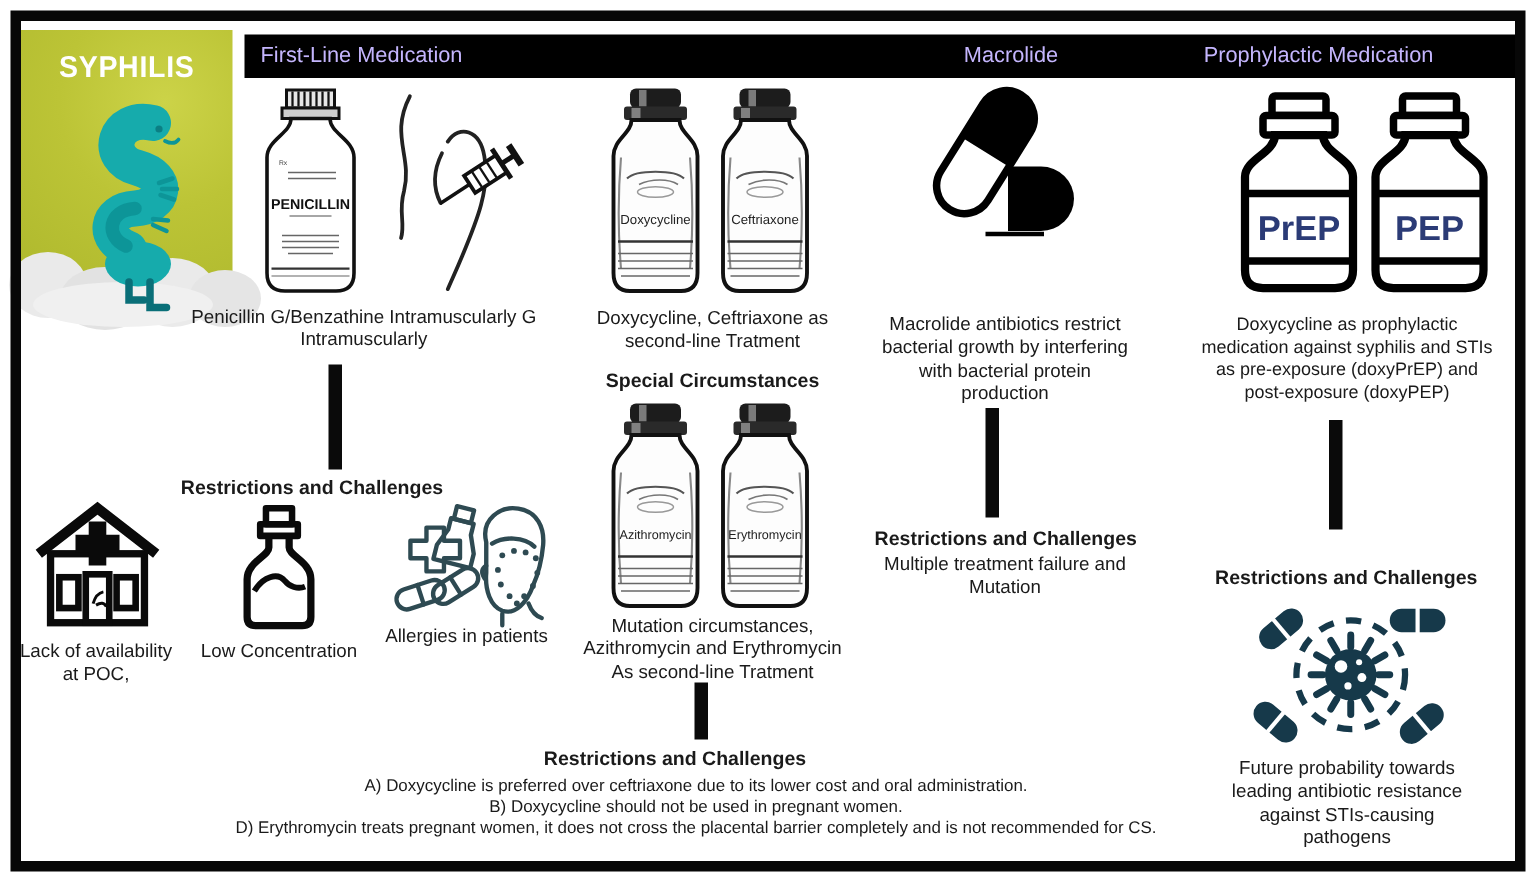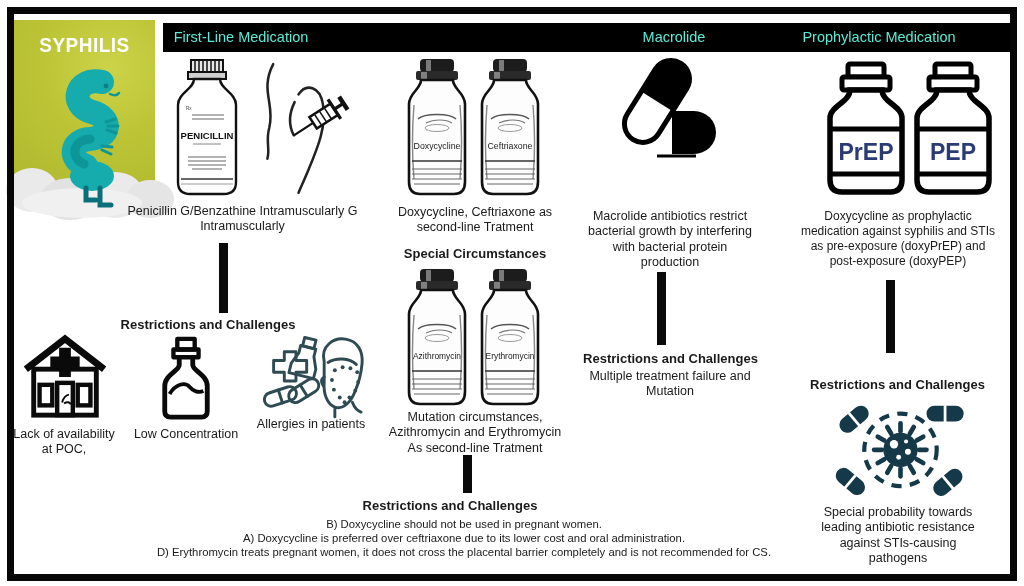--- a/index.html
+++ b/index.html
@@ -11,21 +11,21 @@
   .abs{position:absolute;}
   .center{text-align:center;}
   .prelines{white-space:pre-line;}
   .caption{font-size:12.5px;line-height:1.22;}
   .caption-sm{font-size:12px;line-height:1.24;}
   .heading{font-size:13px;font-weight:700;}
   .notes-line{font-size:11.3px;line-height:1.24;text-align:center;}
   .vbar{background:#0a0a0a;width:9px;}
   
   .header-bar{position:absolute;left:163px;top:23px;width:849px;height:29px;background:#000;}
-  .header-title{position:absolute;top:0;height:29px;line-height:29px;color:#5eead4;font-size:14.5px;text-align:center;}
+  .header-title{position:absolute;top:0;height:29px;line-height:29px;color:#c4b5fd;font-size:14.5px;text-align:center;}
   
   .syphilis-card{position:absolute;left:14px;top:20px;width:141px;height:172px;
     background:radial-gradient(circle at 68% 28%, #ccd348 0%, #bcc436 45%, #aeb82d 100%);}
   .syphilis-title{position:absolute;left:0;top:14px;width:100%;text-align:center;color:#fff;
     font-size:20px;font-weight:800;letter-spacing:.5px;transform:scaleX(.95);}
   .cloud{position:absolute;border-radius:50%;background:#eaeaea;}
   svg{display:block;}
   svg text{font-family:"Liberation Sans", sans-serif;}
 </style>
 </head>
@@ -270,22 +270,22 @@
 
 <div class="abs caption center prelines" style="left:375px;top:410px;width:200px;">Mutation circumstances,
 Azithromycin and Erythromycin
 As second-line Tratment</div>
 
 <div class="abs vbar" style="left:463px;top:455px;height:38px;"></div>
 
 <div class="abs heading center" style="left:350px;top:498px;width:200px;">Restrictions and Challenges</div>
 
 <div class="abs" style="left:64px;top:517px;width:800px;">
+  <div class="notes-line">A) Doxycycline is preferred over ceftriaxone due to its lower cost and oral administration.</div>
   <div class="notes-line">B) Doxycycline should not be used in pregnant women.</div>
-  <div class="notes-line">A) Doxycycline is preferred over ceftriaxone due to its lower cost and oral administration.</div>
   <div class="notes-line">D) Erythromycin treats pregnant women, it does not cross the placental barrier completely and is not recommended for CS.</div>
 </div>
 
 <svg class="abs" style="left:608px;top:56px;" width="118" height="104" viewBox="0 0 118 104">
   <g transform="rotate(32 48 46)">
     <rect x="30" y="0" width="37" height="90" rx="18.5" fill="#fff" stroke="#000" stroke-width="5"></rect>
     <path d="M30,18.5 A18.5,18.5 0 0 1 67,18.5 V45 H30 Z" fill="#000"></path>
   </g>
   <path d="M64,55 h22 a22,21.5 0 0 1 0,43 h-22 Z" fill="#000"></path>
   <line x1="49" y1="100" x2="88" y2="100" stroke="#000" stroke-width="3"></line>
@@ -364,18 +364,18 @@
         <rect x="-18" y="-8.5" width="36" height="17" rx="8.5"></rect>
         <line x1="0" y1="-9" x2="0" y2="9" stroke="#fff" stroke-width="3"></line>
       </g>
     <g transform="translate(131,93) rotate(-40)">
         <rect x="-18" y="-8.5" width="36" height="17" rx="8.5"></rect>
         <line x1="0" y1="-9" x2="0" y2="9" stroke="#fff" stroke-width="3"></line>
       </g>
   </g>
 </svg>
 
-<div class="abs caption center prelines" style="left:800px;top:505px;width:196px;">Special probability towards
+<div class="abs caption center prelines" style="left:800px;top:505px;width:196px;">Future probability towards
 leading antibiotic resistance
 against STIs-causing
 pathogens</div>
 
 <div class="frame"></div>
 
 </body></html>

